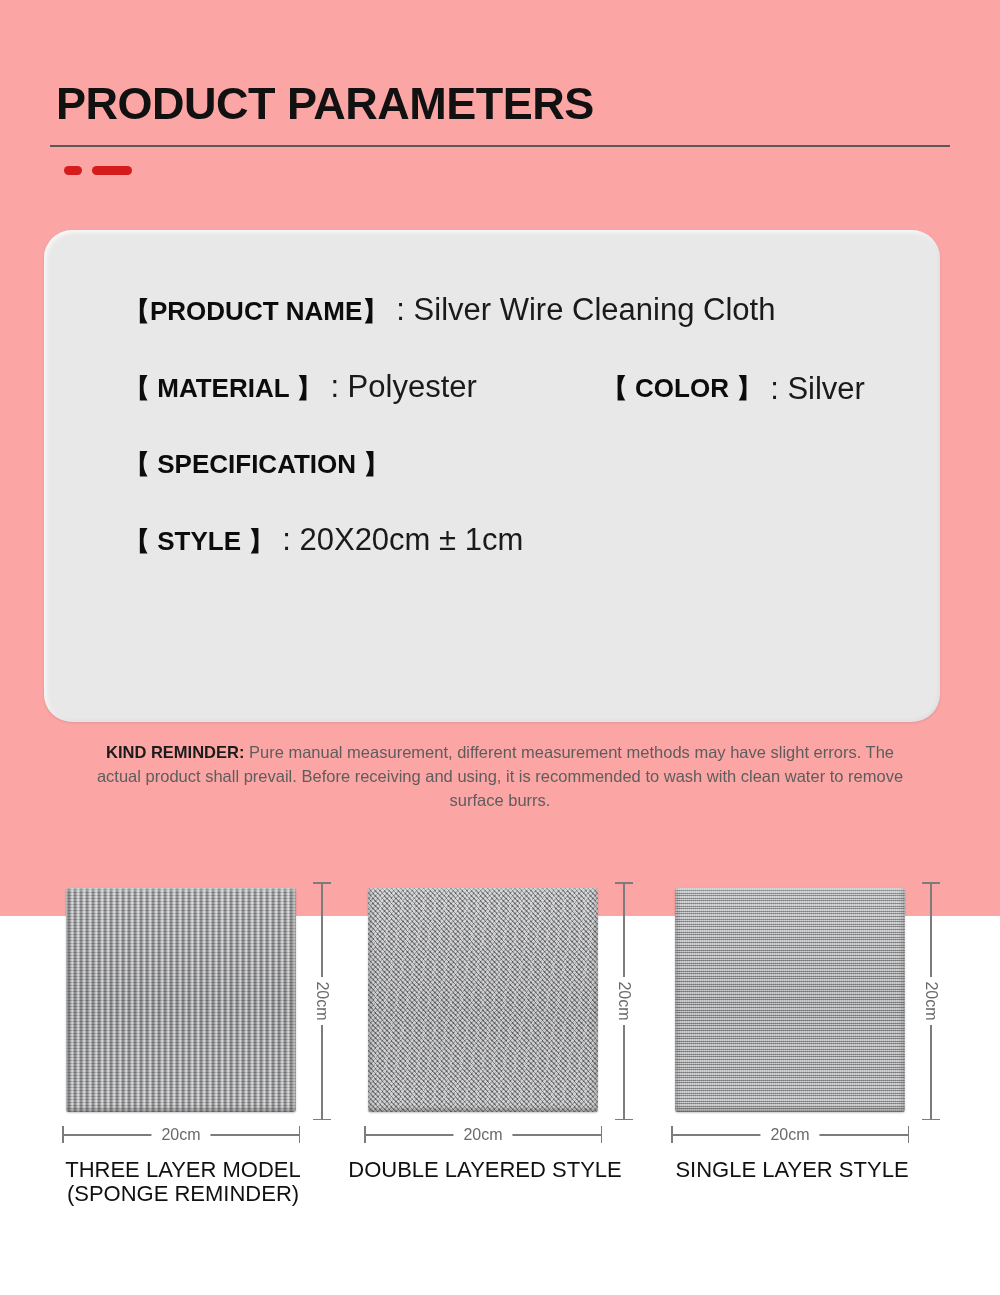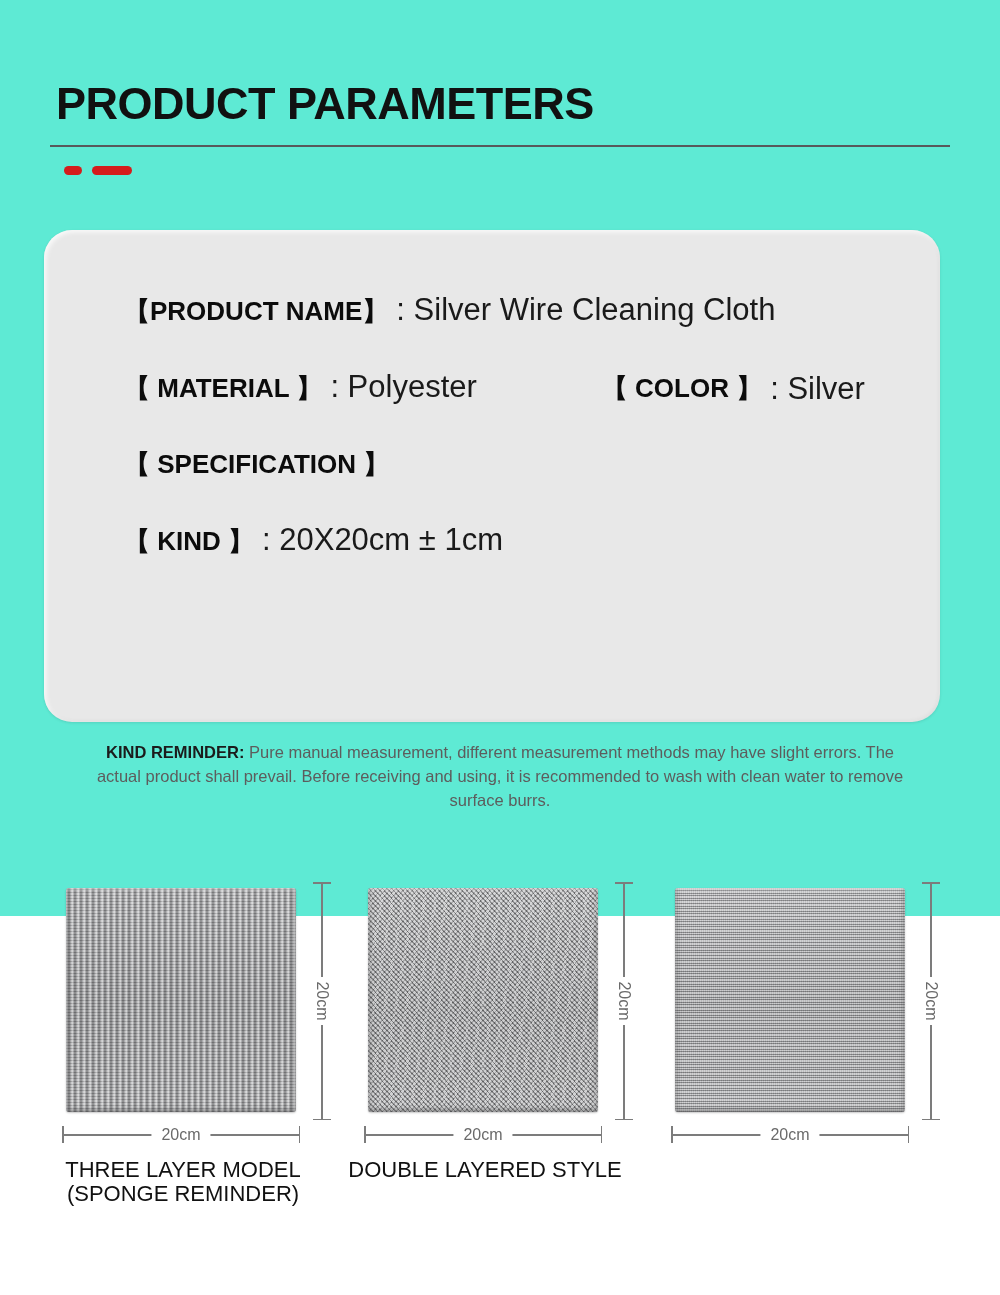--- a/index.html
+++ b/index.html
@@ -9,21 +9,21 @@
     height: 1295px;
     background: #ffffff;
     font-family: "Liberation Sans", sans-serif;
     overflow: hidden;
   }
 
   .page {
     position: relative;
     width: 1000px;
     height: 916px;
-    background: #5eead4;
+    background: #fca5a5;
   }
 
   
   .page-title {
     position: absolute;
     left: 56px;
     top: 78px;
     font-size: 45px;
     font-weight: bold;
     letter-spacing: -0.5px;
@@ -320,21 +320,21 @@
           <span class="spec-key">【 COLOR 】</span>
           <span class="spec-val">: Silver</span>
         </span>
       </div>
 
       <div class="spec-row">
         <span class="spec-key">【 SPECIFICATION 】</span>
       </div>
 
       <div class="spec-row">
-        <span class="spec-key">【 KIND 】</span>
+        <span class="spec-key">【 STYLE 】</span>
         <span class="spec-val">: 20X20cm ± 1cm</span>
       </div>
 
     </div>
   </div>
 
   <div class="reminder">
     <span class="reminder-label">KIND REMINDER:</span><span> Pure manual measurement, different measurement methods may have slight errors. The actual product shall prevail. Before receiving and using, it is recommended to wash with clean water to remove surface burrs.</span>
   </div>
 
@@ -392,17 +392,20 @@
         <div class="cap cap-top"></div>
         <div class="cap cap-bot"></div>
         <div class="label">20cm</div>
       </div>
       <div class="dim-h">
         <div class="line"></div>
         <div class="cap cap-l"></div>
         <div class="cap cap-r"></div>
         <div class="label">20cm</div>
       </div>
+      <div class="swatch-caption">
+        <span>SINGLE LAYER STYLE</span>
+      </div>
     </div>
 
   </div>
 
 </div>
 
 </body></html>

